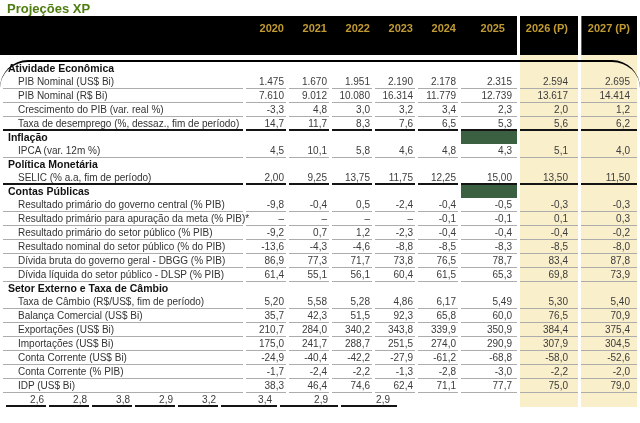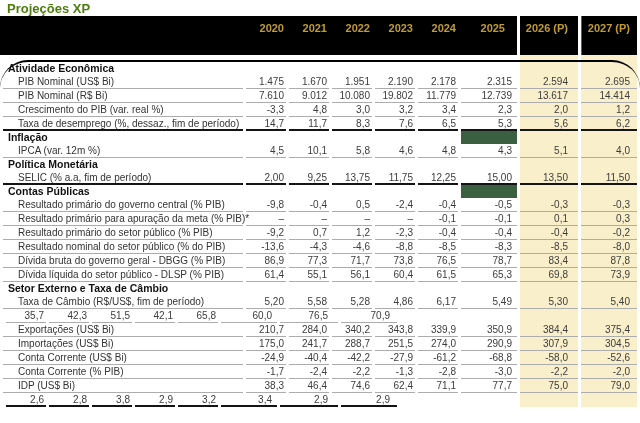--- a/index.html
+++ b/index.html
@@ -98,21 +98,21 @@
           <div class="cell val wy">2.178</div>
           <div class="cell val w25">2.315</div>
           <div class="cell val w26">2.594</div>
           <div class="cell val w27">2.695</div>
         </div>
         <div class="row data-row gray">
           <div class="cell label">PIB Nominal (R$ Bi)</div>
           <div class="cell val wy">7.610</div>
           <div class="cell val wy">9.012</div>
           <div class="cell val wy">10.080</div>
-          <div class="cell val wy">19.802</div>
+          <div class="cell val wy">16.314</div>
           <div class="cell val wy">11.779</div>
           <div class="cell val w25">12.739</div>
           <div class="cell val w26">13.617</div>
           <div class="cell val w27">14.414</div>
         </div>
         <div class="row data-row gray">
           <div class="cell label">Crescimento do PIB (var. real %)</div>
           <div class="cell val wy">-3,3</div>
           <div class="cell val wy">4,8</div>
           <div class="cell val wy">3,0</div>
@@ -270,24 +270,25 @@
           <div class="cell val wy">5,20</div>
           <div class="cell val wy">5,58</div>
           <div class="cell val wy">5,28</div>
           <div class="cell val wy">4,86</div>
           <div class="cell val wy">6,17</div>
           <div class="cell val w25">5,49</div>
           <div class="cell val w26">5,30</div>
           <div class="cell val w27">5,40</div>
         </div>
         <div class="row data-row gray">
+          <div class="cell label">Balança Comercial (US$ Bi)</div>
           <div class="cell val wy">35,7</div>
           <div class="cell val wy">42,3</div>
           <div class="cell val wy">51,5</div>
-          <div class="cell val wy">42,1</div>
+          <div class="cell val wy">92,3</div>
           <div class="cell val wy">65,8</div>
           <div class="cell val w25">60,0</div>
           <div class="cell val w26">76,5</div>
           <div class="cell val w27">70,9</div>
         </div>
         <div class="row data-row gray">
           <div class="cell label">Exportações (US$ Bi)</div>
           <div class="cell val wy">210,7</div>
           <div class="cell val wy">284,0</div>
           <div class="cell val wy">340,2</div>

